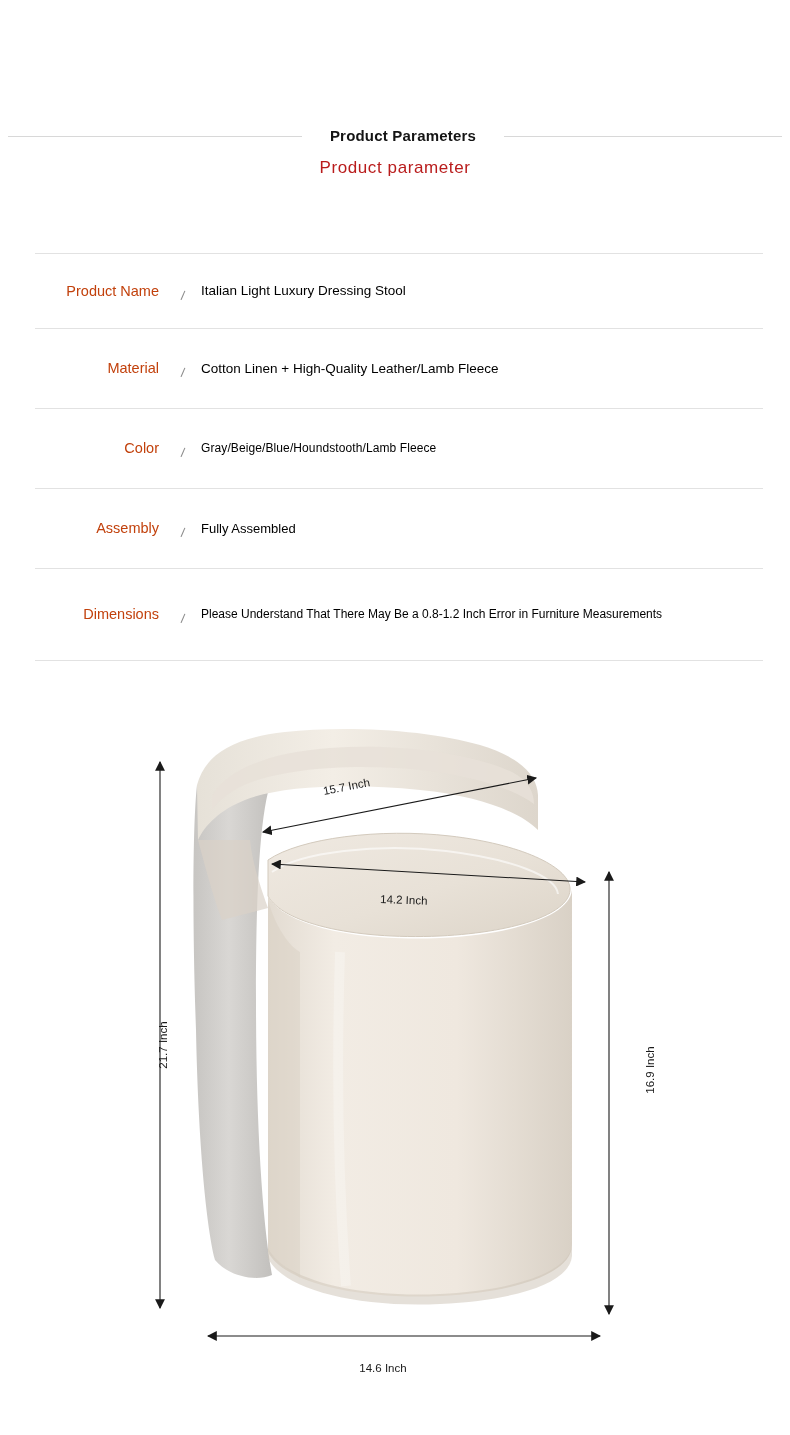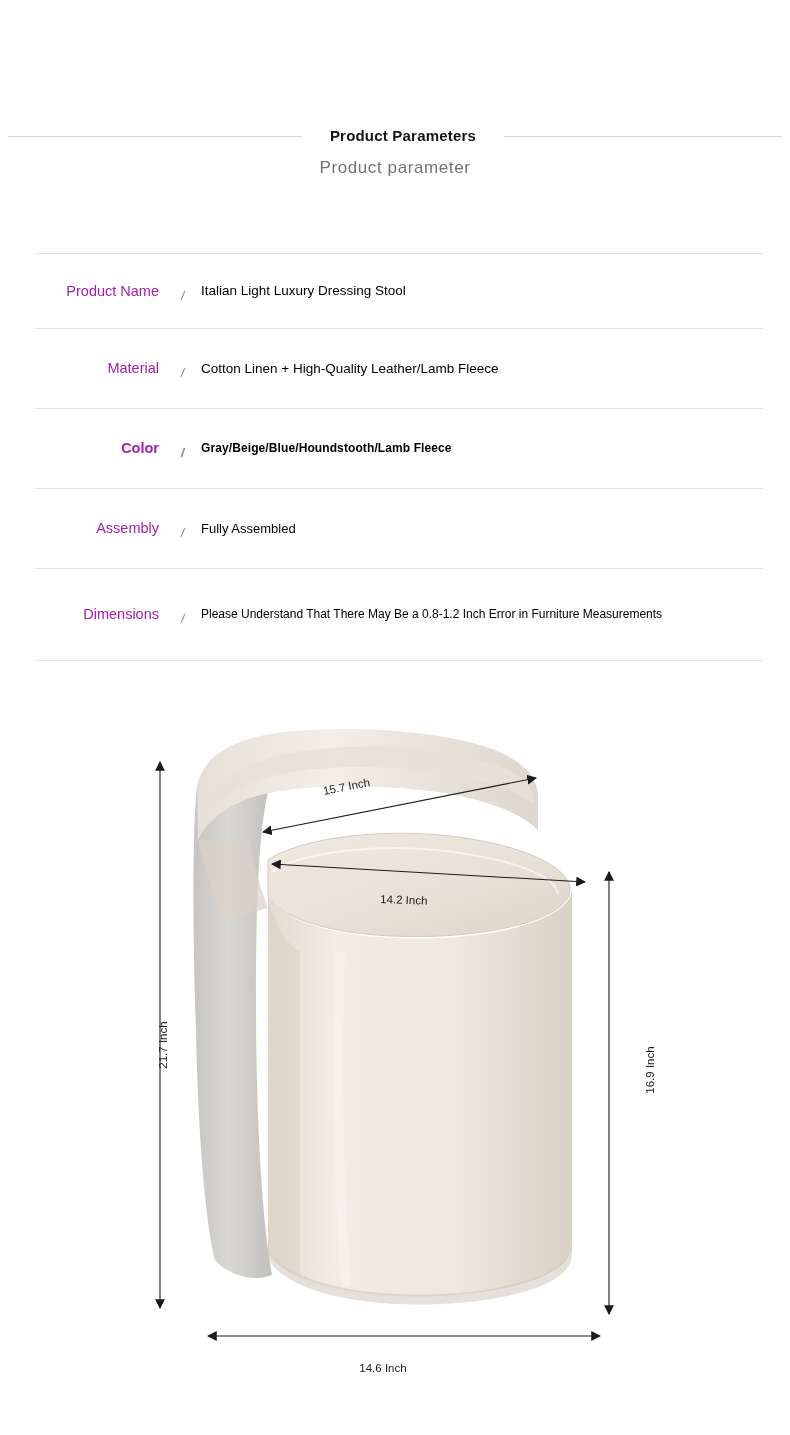--- a/index.html
+++ b/index.html
@@ -54,21 +54,21 @@
     position: absolute;
     top: 40px;
     left: 0;
     width: 790px;
     text-align: center;
     font-size: 17px;
     color: #b9b9b9;
     letter-spacing: 0.6px;
   }
   .header-sub .ghost {
-    color: #737373;
+    color: #b91c1c;
   }
 
   
   .spec-table {
     position: absolute;
     top: 253px;
     left: 35px;
     width: 728px;
   }
   .spec-row {
@@ -77,42 +77,42 @@
     display: flex;
     align-items: center;
     padding: 0;
   }
   .spec-row:first-child { border-top: 1px solid #e2e2e2; }
   .spec-label {
     width: 130px;
     text-align: right;
     padding-right: 6px;
     font-size: 14.5px;
-    color: #a21caf;
+    color: #c2410c;
     line-height: 1.25;
   }
   .spec-sep {
     width: 36px;
     text-align: center;
     color: #8c8c8c;
     font-size: 13px;
     transform: translateY(4px) rotate(8deg);
   }
   .spec-value {
     flex: 1;
     font-size: 13.5px;
     color: #000000;
     line-height: 1.16;
     padding-right: 10px;
   }
 
   .row-name   { height: 76px; }
   .row-name .spec-label { font-size: 14.5px; }
   .row-material { height: 80px; }
-  .row-color  { height: 80px; font-weight: bold; }
+  .row-color  { height: 80px; }
   .row-color .spec-value { font-size: 12px; letter-spacing: 0.1px; }
   .row-assembly { height: 80px; }
   .row-assembly .spec-value { font-size: 13px; }
   .row-dimensions { height: 92px; }
   .row-dimensions .spec-value { font-size: 12px; }
 
   
   .diagram {
     position: absolute;
     top: 700px;

